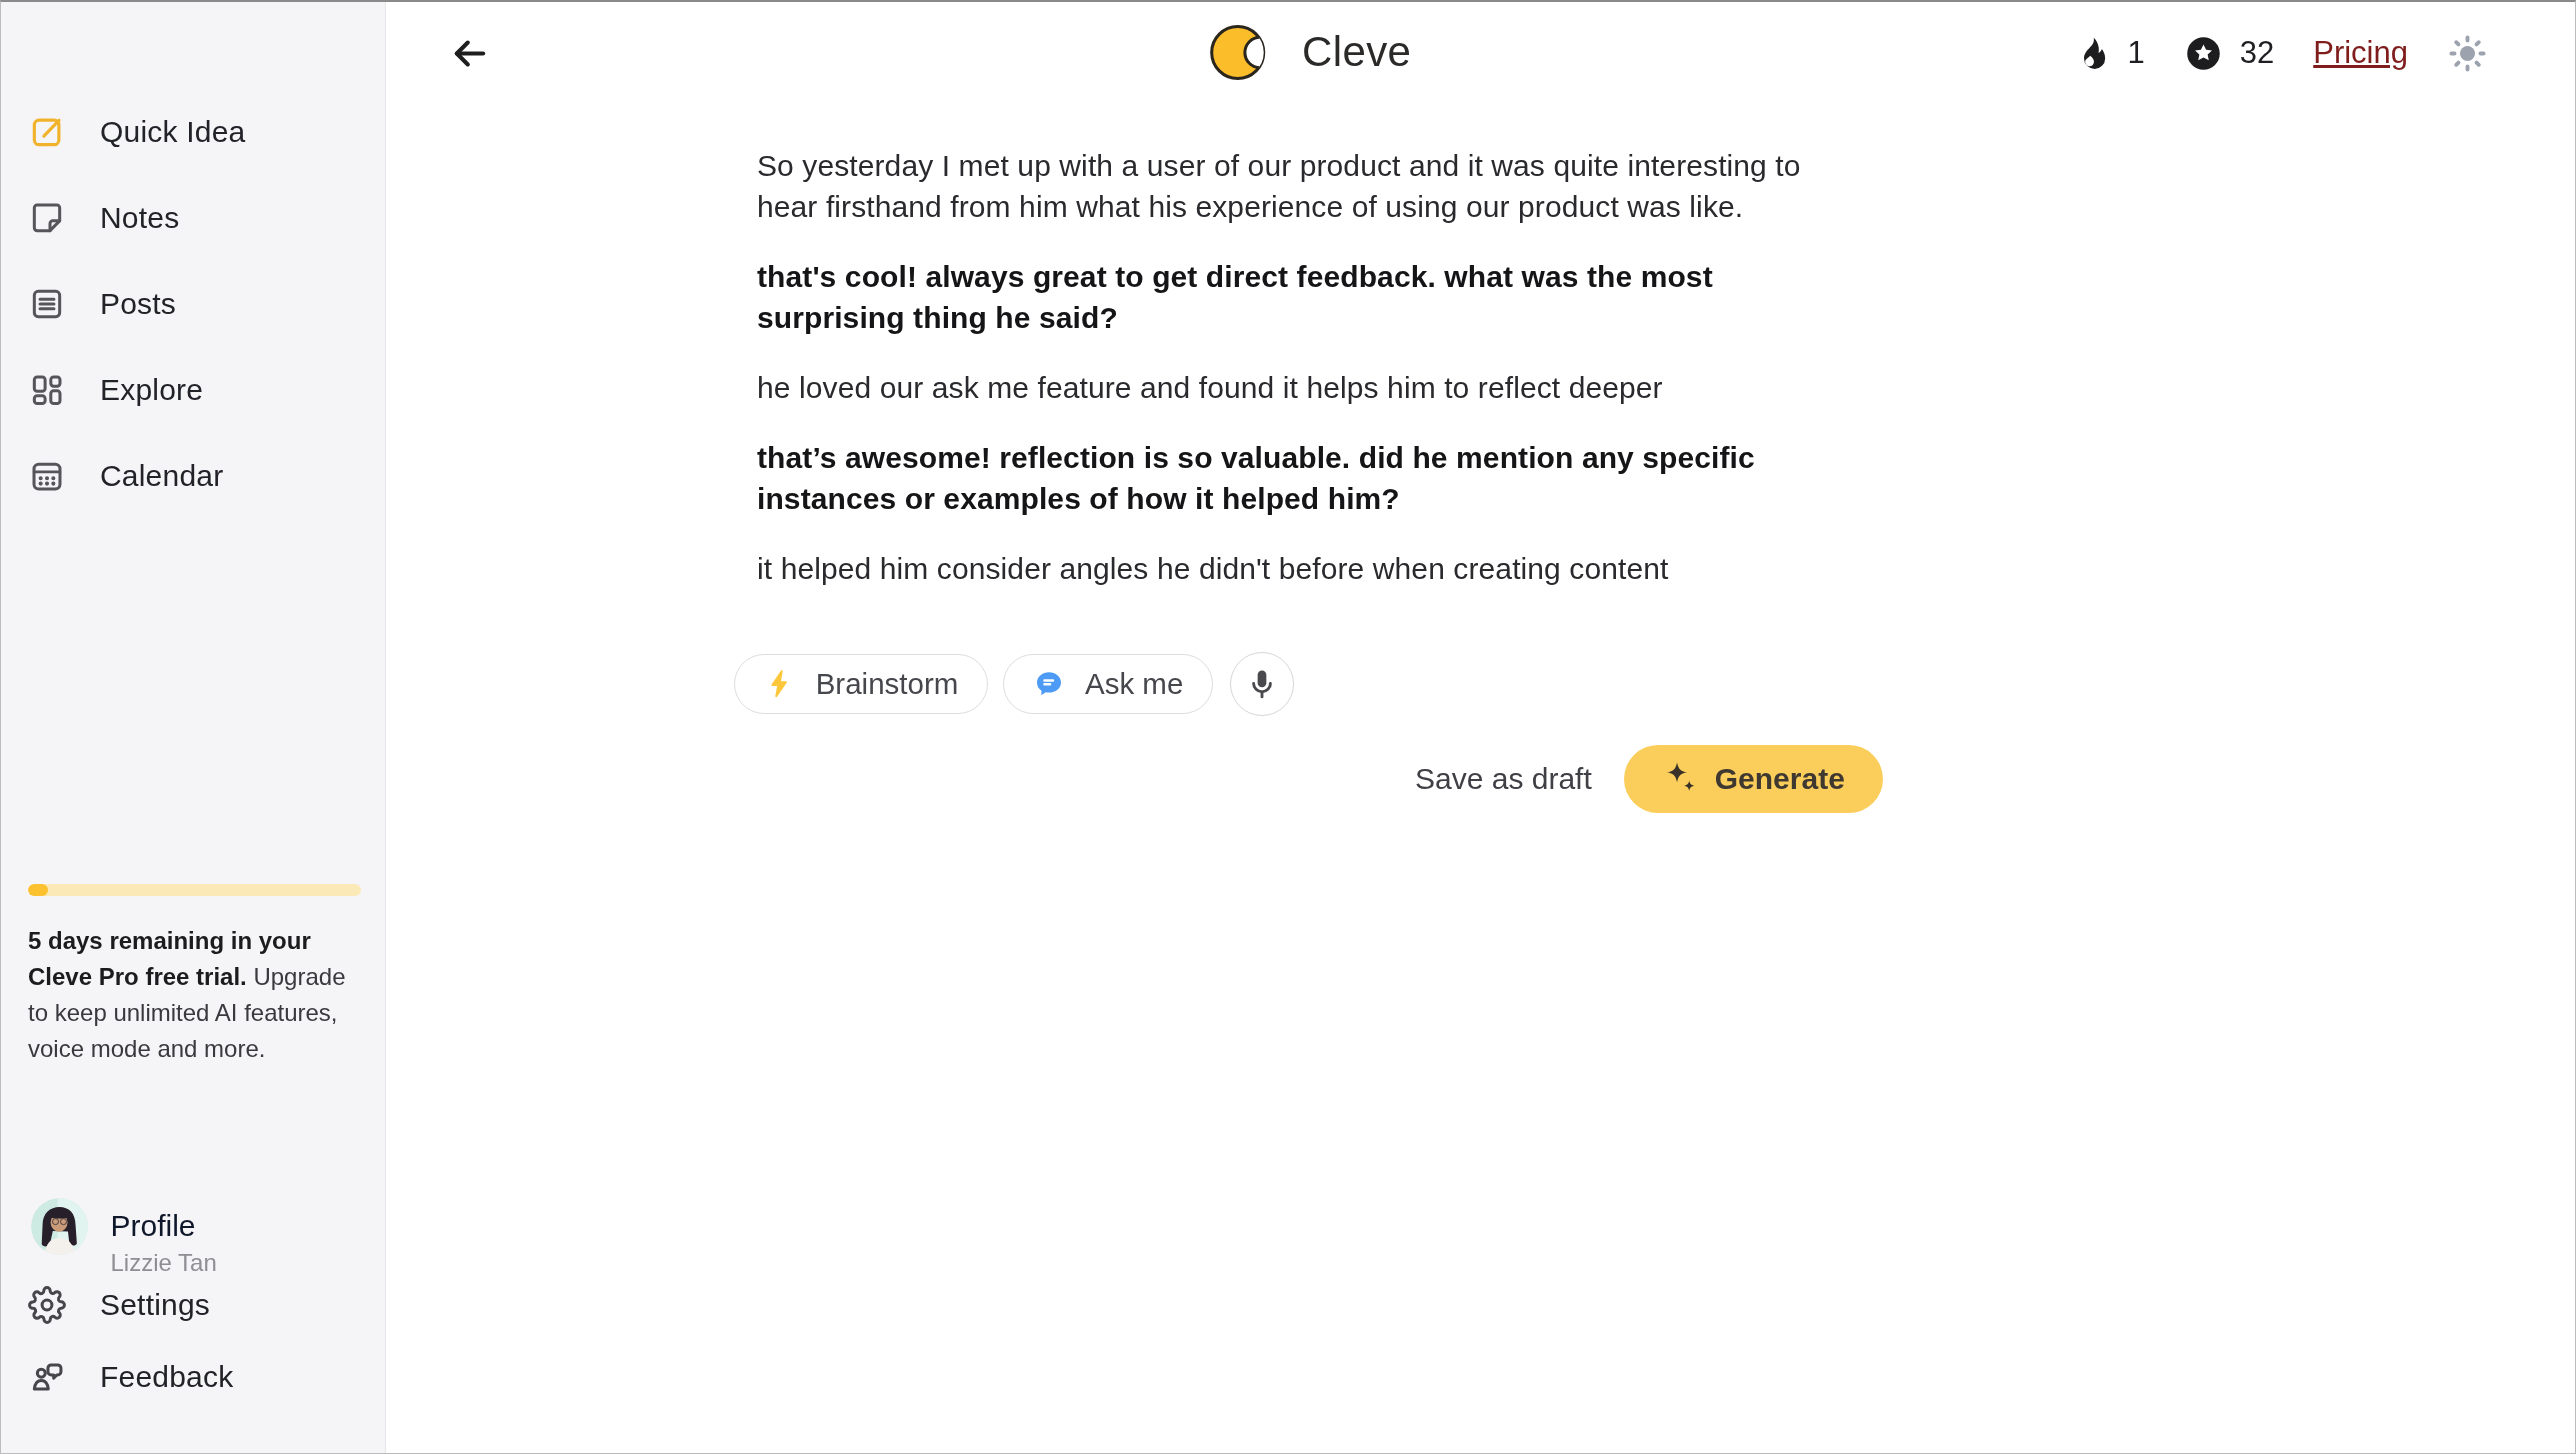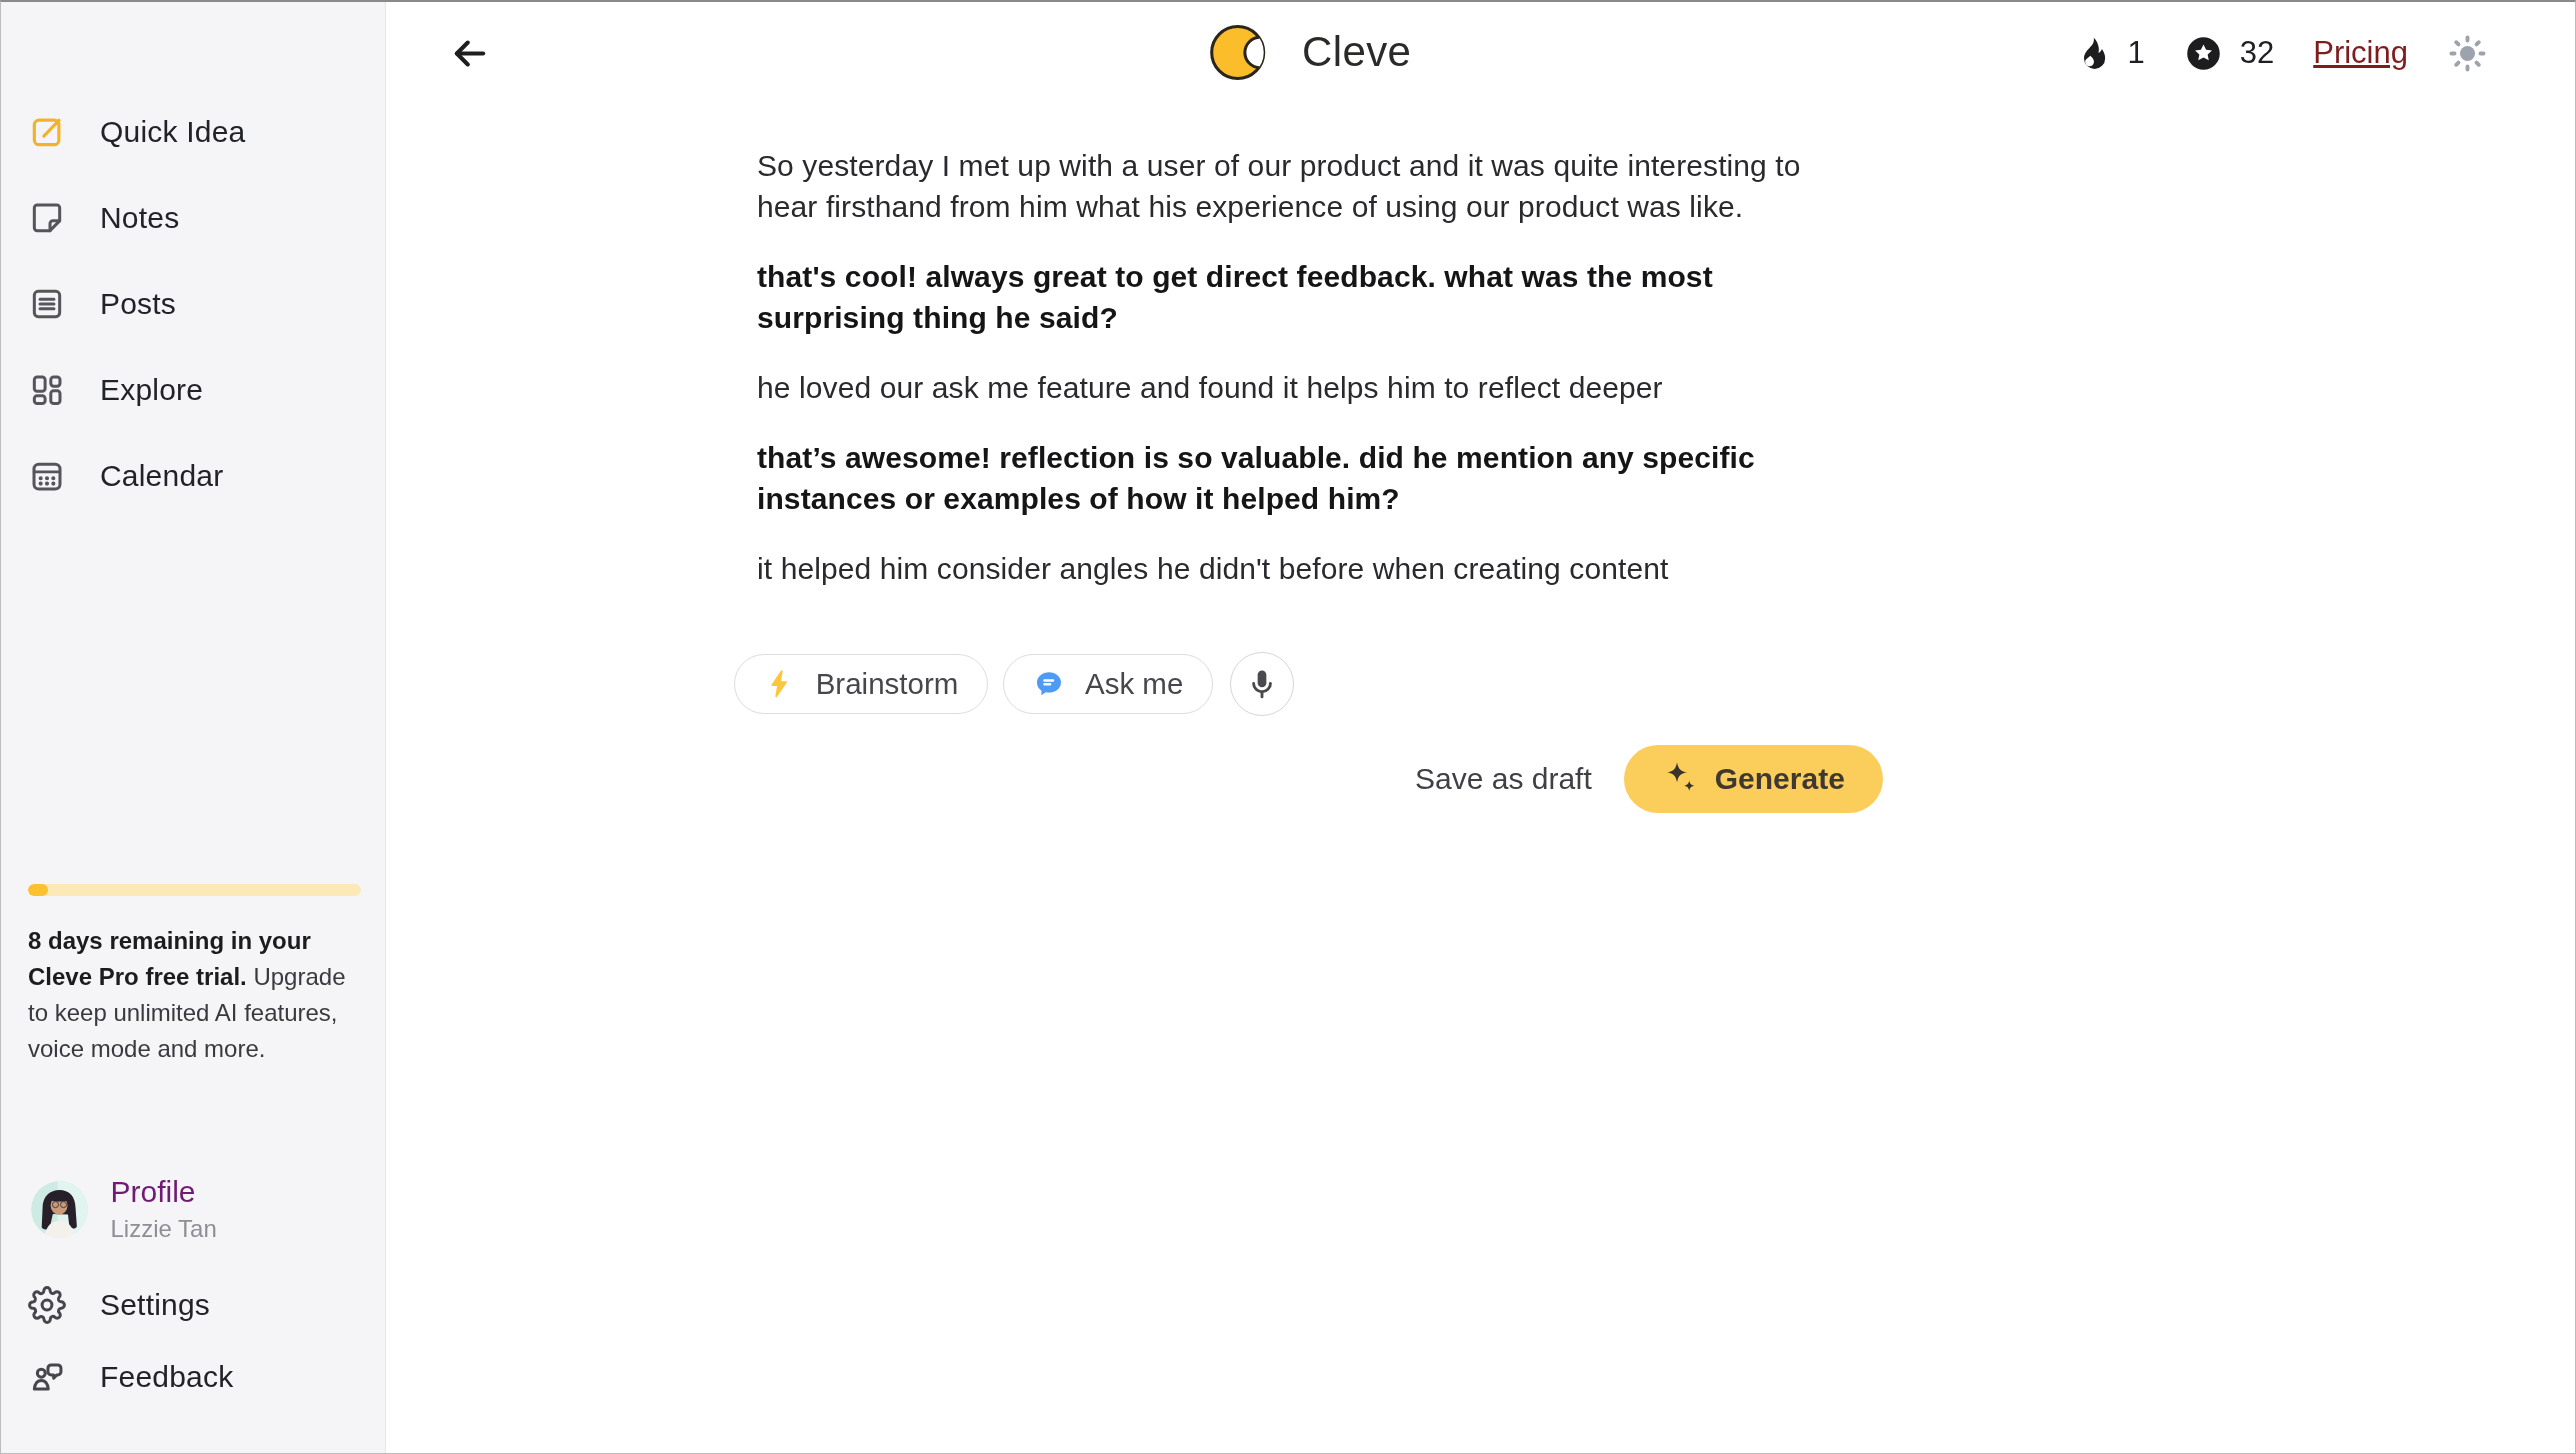--- a/index.html
+++ b/index.html
@@ -37,21 +37,21 @@
   .trial-text b { color:#1c1c1f; }
   .cta {
     margin-top:21.5px; width:333px; height:61px;
     background:#FDC62B; border:none; border-radius:12.5px;
     font-family:"Liberation Sans", sans-serif;
     font-size:28px; font-weight:700; color:#28261f; cursor:pointer;
   }
 
   .profile { position:absolute; left:29.5px; top:1173px; display:flex; align-items:center; gap:23px; cursor:pointer; }
   .avatar { width:57px; height:57px; border-radius:50%; overflow:hidden; flex-shrink:0; }
-  .profile-label { font-size:30px; color:#701a75; }
+  .profile-label { font-size:30px; color:#0f172a;margin-top:34px; }
   .profile-name { font-size:24px; color:#8E8E93; margin-top:6.3px; }
 
   .footer-nav { position:absolute; left:27px; top:1278px; display:flex; flex-direction:column; gap:21.5px; }
 
   
   .main { flex:1; position:relative; background:#fff; }
 
   .back-btn {
     position:absolute; left:52px; top:21.5px; width:63px; height:59px;
     background:none; border:none; cursor:pointer;
@@ -146,21 +146,21 @@
           <path d="M8 13.4h.01M12 13.4h.01M16 13.4h.01M8 16.8h.01M12 16.8h.01M16 16.8h.01" stroke-width="2.6"></path>
         </svg>
         <span class="nav-label">Calendar</span>
       </div>
     </nav>
 
     <div class="trial">
       <div class="progress">
         <div class="progress-fill" style="width:6%"></div>
       </div>
-      <p class="trial-text"><b>8 days remaining in your Cleve Pro free trial. </b><span>Upgrade to keep unlimited AI features, voice mode and more.</span></p>
+      <p class="trial-text"><b>5 days remaining in your Cleve Pro free trial. </b><span>Upgrade to keep unlimited AI features, voice mode and more.</span></p>
     </div>
 
     <div class="profile">
       <div class="avatar">
         <svg viewBox="0 0 64 64">
           <defs>
               <clipPath id="av">
                 <circle cx="32" cy="32" r="32"></circle>
               </clipPath>
             </defs>

